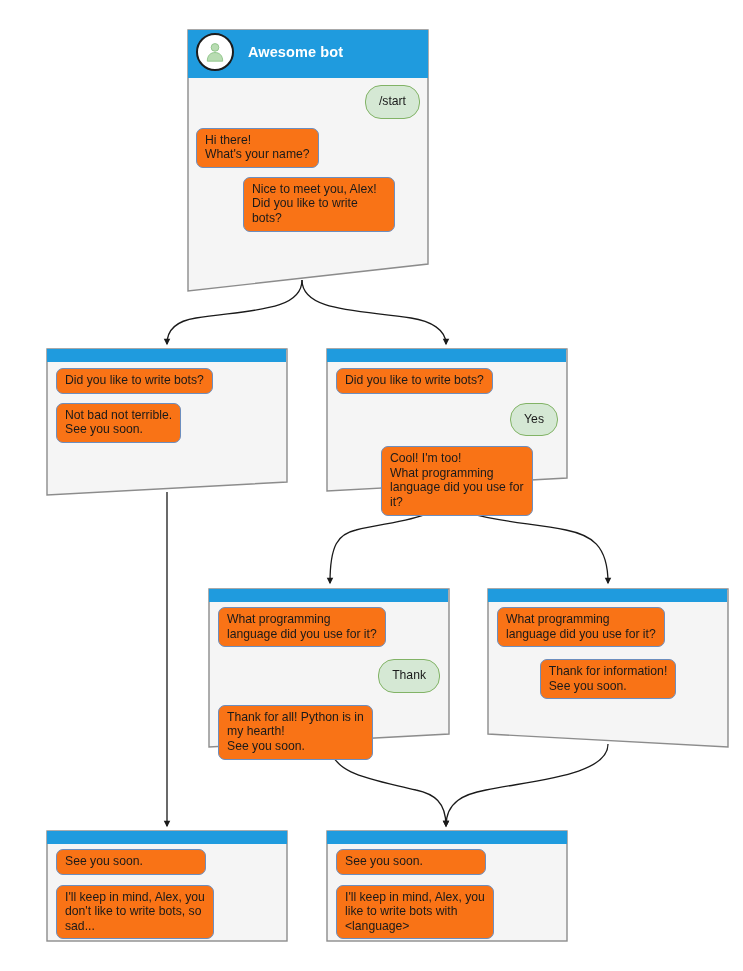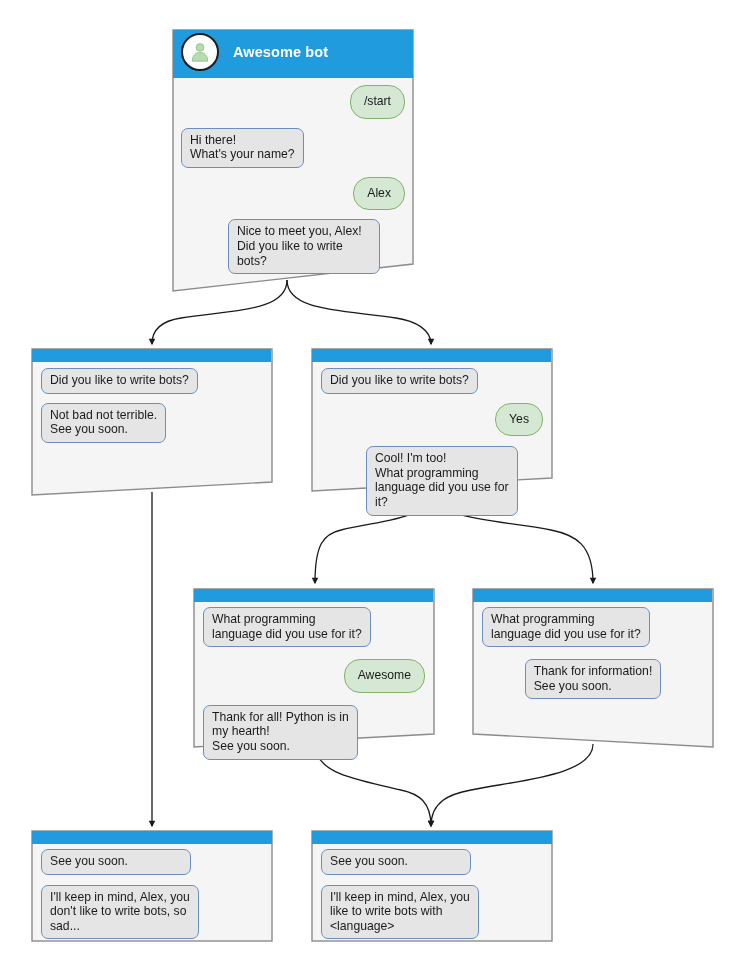--- a/index.html
+++ b/index.html
@@ -10,21 +10,21 @@
   }
   body {
     width: 743px;
     height: 971px;
     position: relative;
     overflow: hidden;
     font-family: "Liberation Sans", sans-serif;
   }
   #canvas {
     position: absolute;
-    left: 1px; top: 0;
+    left: 16px; top: 0;
     width: 650px;
     height: 971px;
   }
   
   #edges {
     position: absolute;
     left: 0; top: 0;
     width: 743px;
     height: 971px;
     z-index: 1;
@@ -96,21 +96,21 @@
   .bubble {
     font-size: 12.2px;
     line-height: 14.6px;
     color: #1a1a1a;
     border-radius: 7px;
     box-sizing: border-box;
     white-space: pre-line;
     max-width: 86%;
   }
   .bubble.bot {
-    background: #e5e5e5;
+    background: #f97316;
     border: 1px solid #6c8ebf;
     padding: 4px 8px 5px 8px;
   }
   .bubble.user {
     background: #d5e8d4;
     border: 1px solid #82b366;
     padding: 8px 13px 9px 13px;
     border-radius: 16px;
   }
 </style>
@@ -157,23 +157,20 @@
         <div class="bot-title">Awesome bot</div>
       </div>
       <div class="msgs" style="padding-top:9px;">
         <div class="row right">
           <div class="bubble user">/start</div>
         </div>
         <div class="row left" style="margin-top:4px;">
           <div class="bubble bot">Hi there!
 What's your name?</div>
         </div>
-        <div class="row right" style="margin-top:9px;">
-          <div class="bubble user">Alex</div>
-        </div>
         <div class="row left" style="margin-top:7px;padding-left:47px;">
           <div class="bubble bot">Nice to meet you, Alex!
 Did you like to write bots?</div>
         </div>
       </div>
     </div>
   </div>
 
   <div class="node" style="left:30px; top:348px; width:242px; height:148px;">
     <svg class="node-shape" viewBox="0 0 242 148" preserveAspectRatio="none">
@@ -223,21 +220,21 @@
       <rect x="1" y="1" width="239" height="13" fill="#1f9bde"></rect>
     </svg>
     <div class="node-inner">
       <div class="node-header"></div>
       <div class="msgs" style="padding-top:5px;">
         <div class="row left">
           <div class="bubble bot">What programming
 language did you use for it?</div>
         </div>
         <div class="row right" style="margin-top:12px;">
-          <div class="bubble user">Awesome</div>
+          <div class="bubble user">Thank</div>
         </div>
         <div class="row left" style="margin-top:12px;">
           <div class="bubble bot">Thank for all! Python is in
 my hearth!
 See you soon.</div>
         </div>
       </div>
     </div>
   </div>
 

